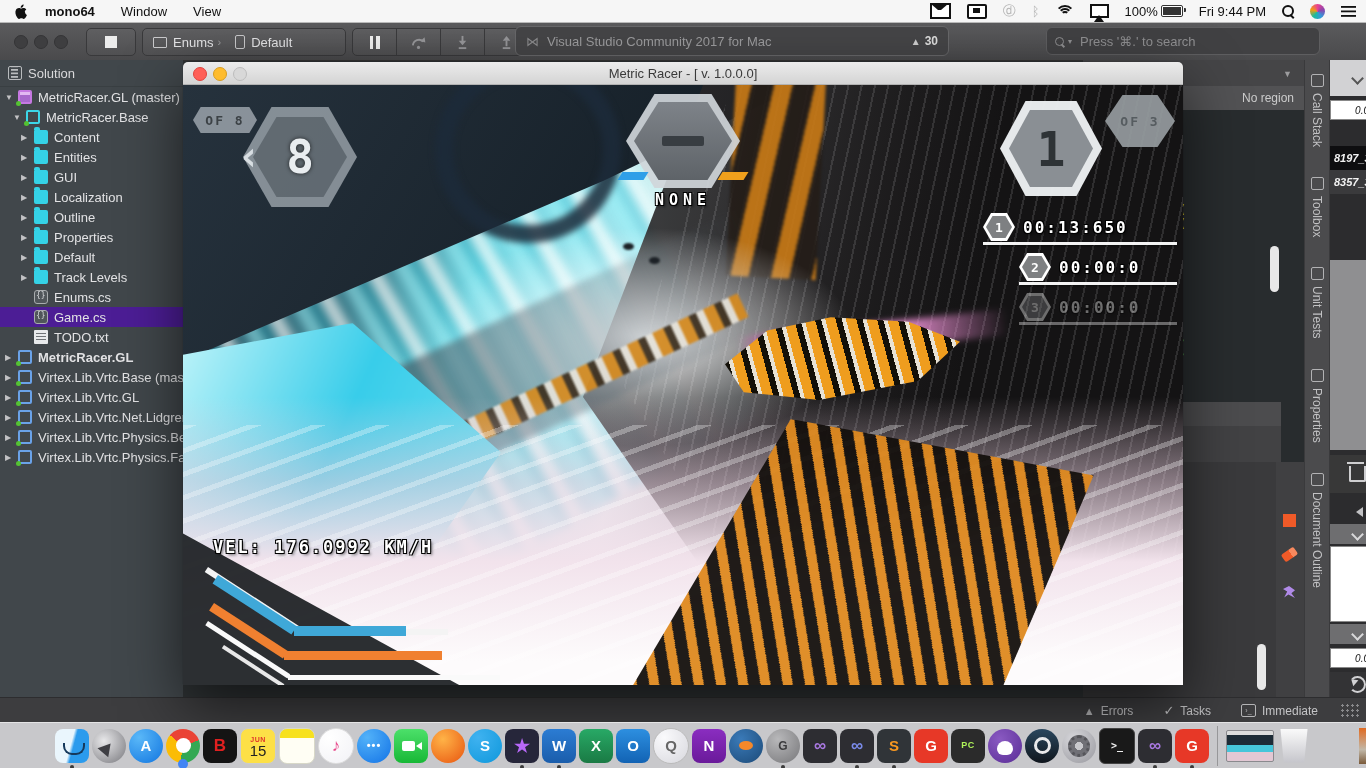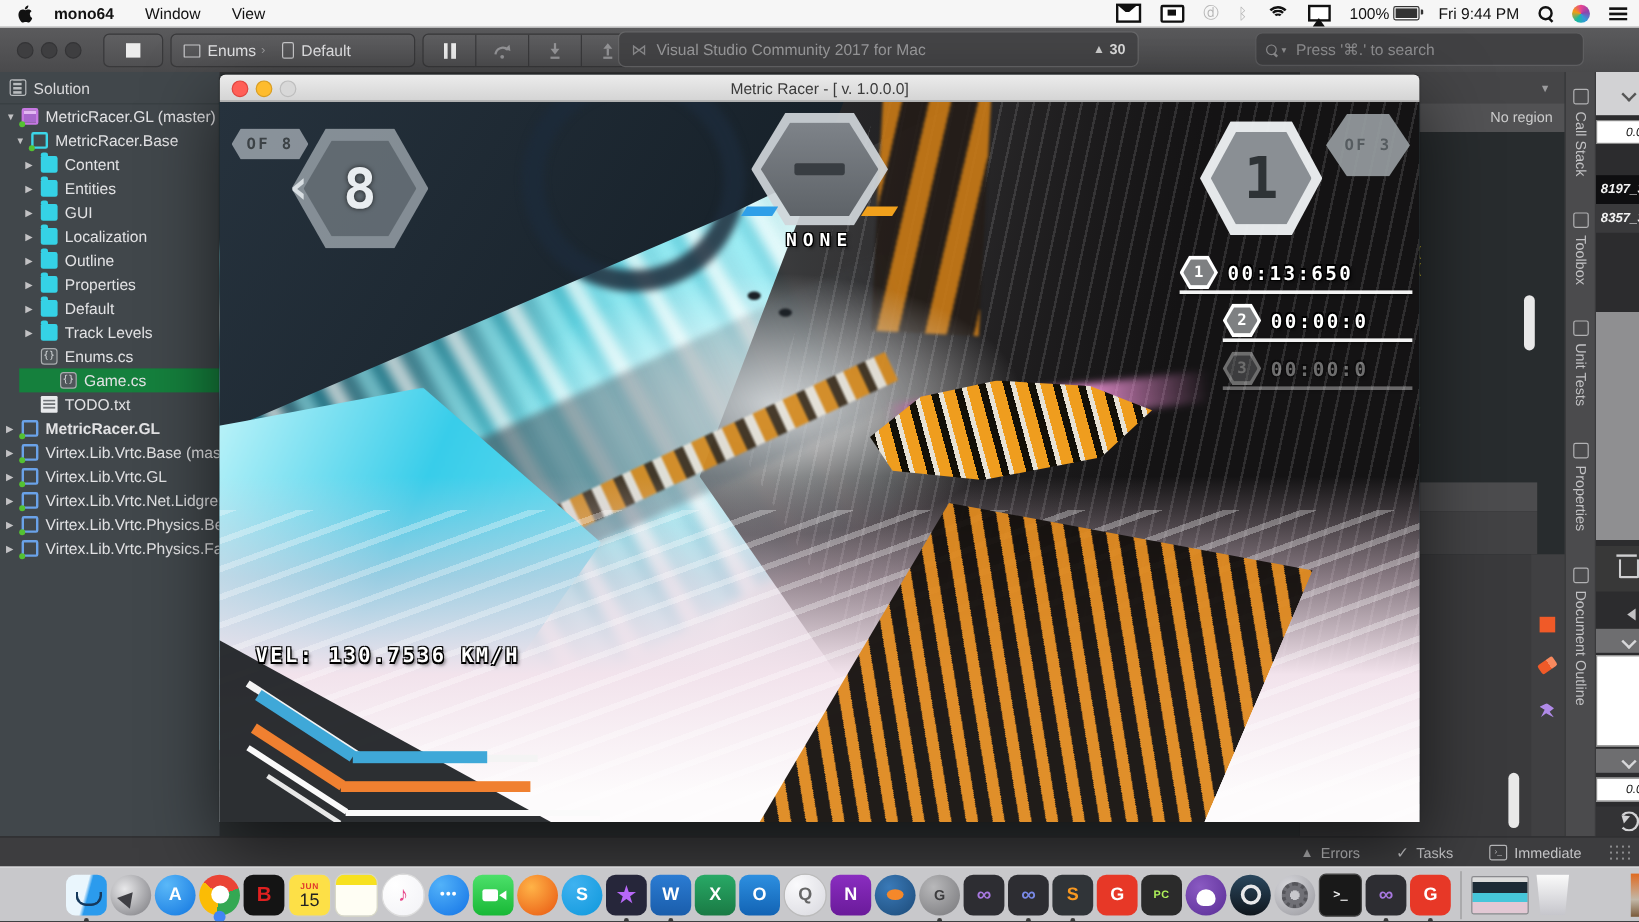--- a/index.html
+++ b/index.html
@@ -53,21 +53,21 @@
   #vssearch input{flex:1;background:transparent;border:none;outline:none;font-size:13px;color:#ddd;font-family:"Liberation Sans",sans-serif;}
   #vssearch input::placeholder{color:#8f8f91;}
   .srch-mag{width:7px;height:7px;border:1.5px solid #8f8f91;border-radius:50%;margin:0 4px 0 8px;position:relative;}
   .srch-mag::after{content:"";position:absolute;width:1.5px;height:4px;background:#8f8f91;transform:rotate(-45deg);left:6px;top:6px;}
   .srch-chev{color:#8f8f91;font-size:8px;margin-right:6px;}
   
   #solutionpad{position:absolute;left:0;top:38px;width:183px;height:637px;background:#41474b;overflow:hidden;}
   #sol-header{height:26px;display:flex;align-items:center;gap:6px;padding-left:8px;color:#d9d9db;font-size:13px;border-bottom:1px solid #393f42;}
   .sol-ic{width:12px;height:12px;border:1.5px solid #b9bcbe;border-radius:2px;background:linear-gradient(#b9bcbe 2px,transparent 2px) 2px 2px/7px 3.5px repeat-y;}
   .tree-row{height:20px;display:flex;align-items:center;color:#e2e2e4;font-size:13px;white-space:nowrap;cursor:default;}
-  .tree-row[data-selected="true"]{background:#15803d;margin-left:16px;}
+  .tree-row[data-selected="true"]{background:#4c1d95;}
   .tree-row[data-bold="true"] .tlabel{font-weight:bold;}
   .tree-row[data-indent="0"]{padding-left:5px;}
   .tree-row[data-indent="1"]{padding-left:13px;}
   .tree-row[data-indent="2"]{padding-left:21px;}
   .tw{width:13px;font-size:8px;color:#c2c2c4;flex:none;}
   .tree-row[data-arrow="down"] .tw::before{content:"▼";}
   .tree-row[data-arrow="right"] .tw::before{content:"▶";}
   .ticon{width:14px;height:14px;flex:none;margin-right:6px;position:relative;box-sizing:border-box;}
   .ticon.solution{border:2px solid #c678e2;background:linear-gradient(#e2b8f2 3px,#a868cc 3px);border-radius:2px;}
   .ticon.project-cyan{border:2px solid #3cd6e8;border-radius:2px;}
@@ -678,21 +678,21 @@
 
           <div class="lap-row" data-n="3" data-faint="true">
             <span class="lap-hex">
               <i class="lh-o"></i>
               <i class="lh-i"></i>
               <b>3</b>
             </span>
             <span class="lap-time hud-outline">00:00:0</span>
           </div>
         </div>
-      <div class="hud hud-outline" id="hud-vel">VEL: 130.7536 KM/H</div>
+      <div class="hud hud-outline" id="hud-vel">VEL: 176.0992 KM/H</div>
       <div class="hud" id="hud-gauge">
         <i class="g-d" style="left:0;top:0;width:112px;height:6px;background:#f4f4f4;"></i>
         <i style="left:90px;top:62px;width:150px;height:6px;background:#f4f4f4;"></i>
         <i class="g-d" style="left:10px;top:8px;width:94px;height:10px;background:#3fa8d8;"></i>
         <i style="left:86px;top:59px;width:112px;height:10px;background:#3fa8d8;"></i>
         <i class="g-d" style="left:6px;top:36px;width:88px;height:9px;background:#f08030;"></i>
         <i style="left:76px;top:84px;width:158px;height:9px;background:#f08030;"></i>
         <i class="g-d" style="left:0;top:54px;width:98px;height:5px;background:#fafafa;"></i>
         <i style="left:80px;top:108px;width:212px;height:5px;background:#fafafa;"></i>
         <i class="g-d" style="left:16px;top:78px;width:72px;height:4px;background:#e8e8e8;"></i>

